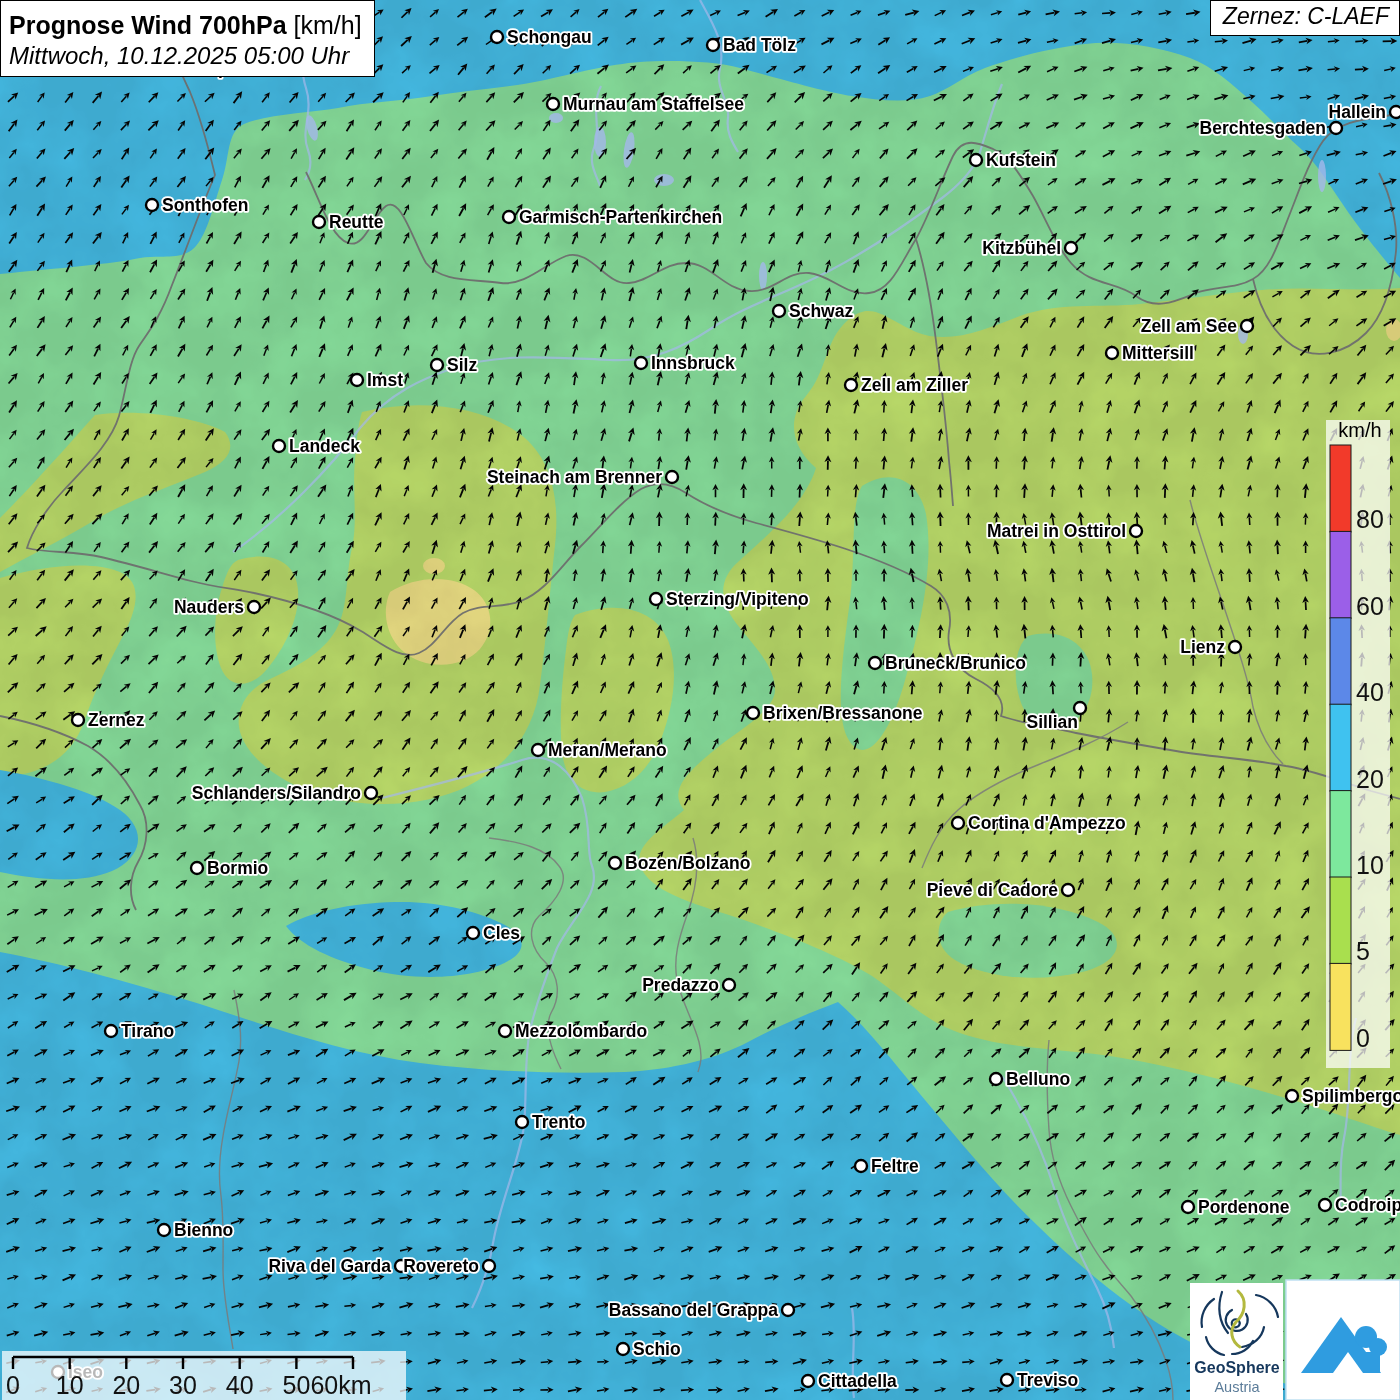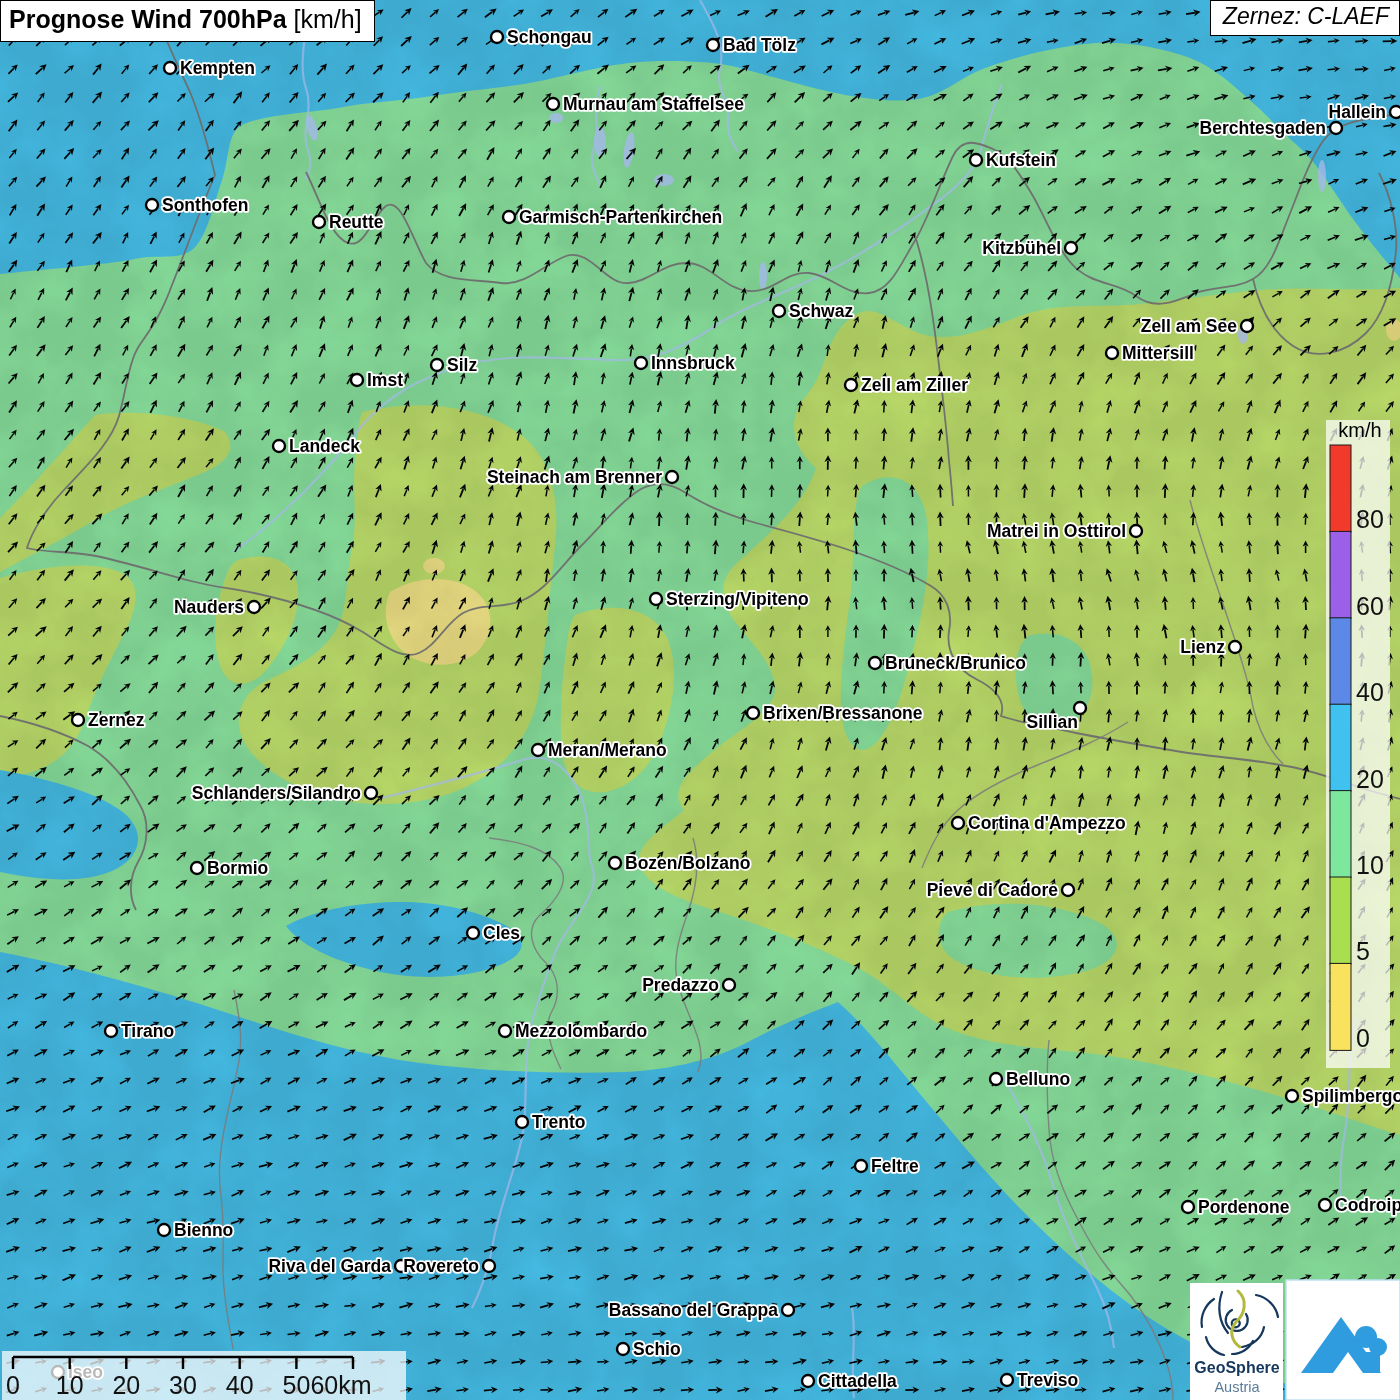--- a/index.html
+++ b/index.html
@@ -12,21 +12,21 @@
   .river{fill:none;stroke:var(--water);stroke-width:2.2;opacity:.7;}
   .lake{fill:var(--water);opacity:.8;stroke:none;}
   .city-dot{fill:#fff;stroke:#000;stroke-width:2.4;}
   .city-name{font-size:17.5px;font-weight:bold;fill:#000;stroke:#fff;stroke-width:3.6;paint-order:stroke;stroke-linejoin:round;}
   .panel{fill:rgba(255,255,255,0.72);}
   .lg-title{font-size:20px;fill:#000;text-anchor:middle;}
   .lg-label{font-size:25px;fill:#111;}
   .sc-label{font-size:25px;fill:#111;text-anchor:middle;}
   .sc-line{stroke:#000;stroke-width:2.4;fill:none;}
   .title-box{position:absolute;left:0;top:0;background:#fff;border:1.5px solid #000;
-             padding:3px 12px 6px 8px;line-height:1.22;}
+             padding:9px 12px 6px 8px;line-height:1.22;}
   .title-box .t1{font-size:25px;white-space:nowrap;}
   .title-box .t1 .b{font-weight:bold;}
   .title-box .t2{font-size:24px;font-style:italic;white-space:nowrap;}
   .model-box{position:absolute;right:0;top:0;background:#fff;border:1.5px solid #000;
              padding:2px 10px 5px 12px;font-size:23px;font-style:italic;white-space:nowrap;}
   .logo-text1{font-size:16px;font-weight:bold;fill:#15375c;text-anchor:middle;}
   .logo-text2{font-size:14.5px;fill:#5b7c99;text-anchor:middle;}
 </style>
 </head>
 <body>
@@ -2883,15 +2883,16 @@
       <circle cx="1378" cy="1347" r="9"></circle>
       <circle cx="1372" cy="1360" r="8"></circle>
       <rect x="1352" y="1352" width="28" height="21"></rect>
     </g>
     <path d="M1333,1373 L1348,1352 L1363,1373 Z" fill="#fff"></path>
   </g>
 </svg>
 
 <div class="title-box">
   <div class="t1"><span class="b">Prognose Wind 700hPa</span> <span>[km/h]</span></div>
+  <div class="t2">Mittwoch, 10.12.2025 05:00 Uhr</div>
 </div>
 <div class="model-box">Zernez: C-LAEF</div>
 </div>
 
 </body></html>

